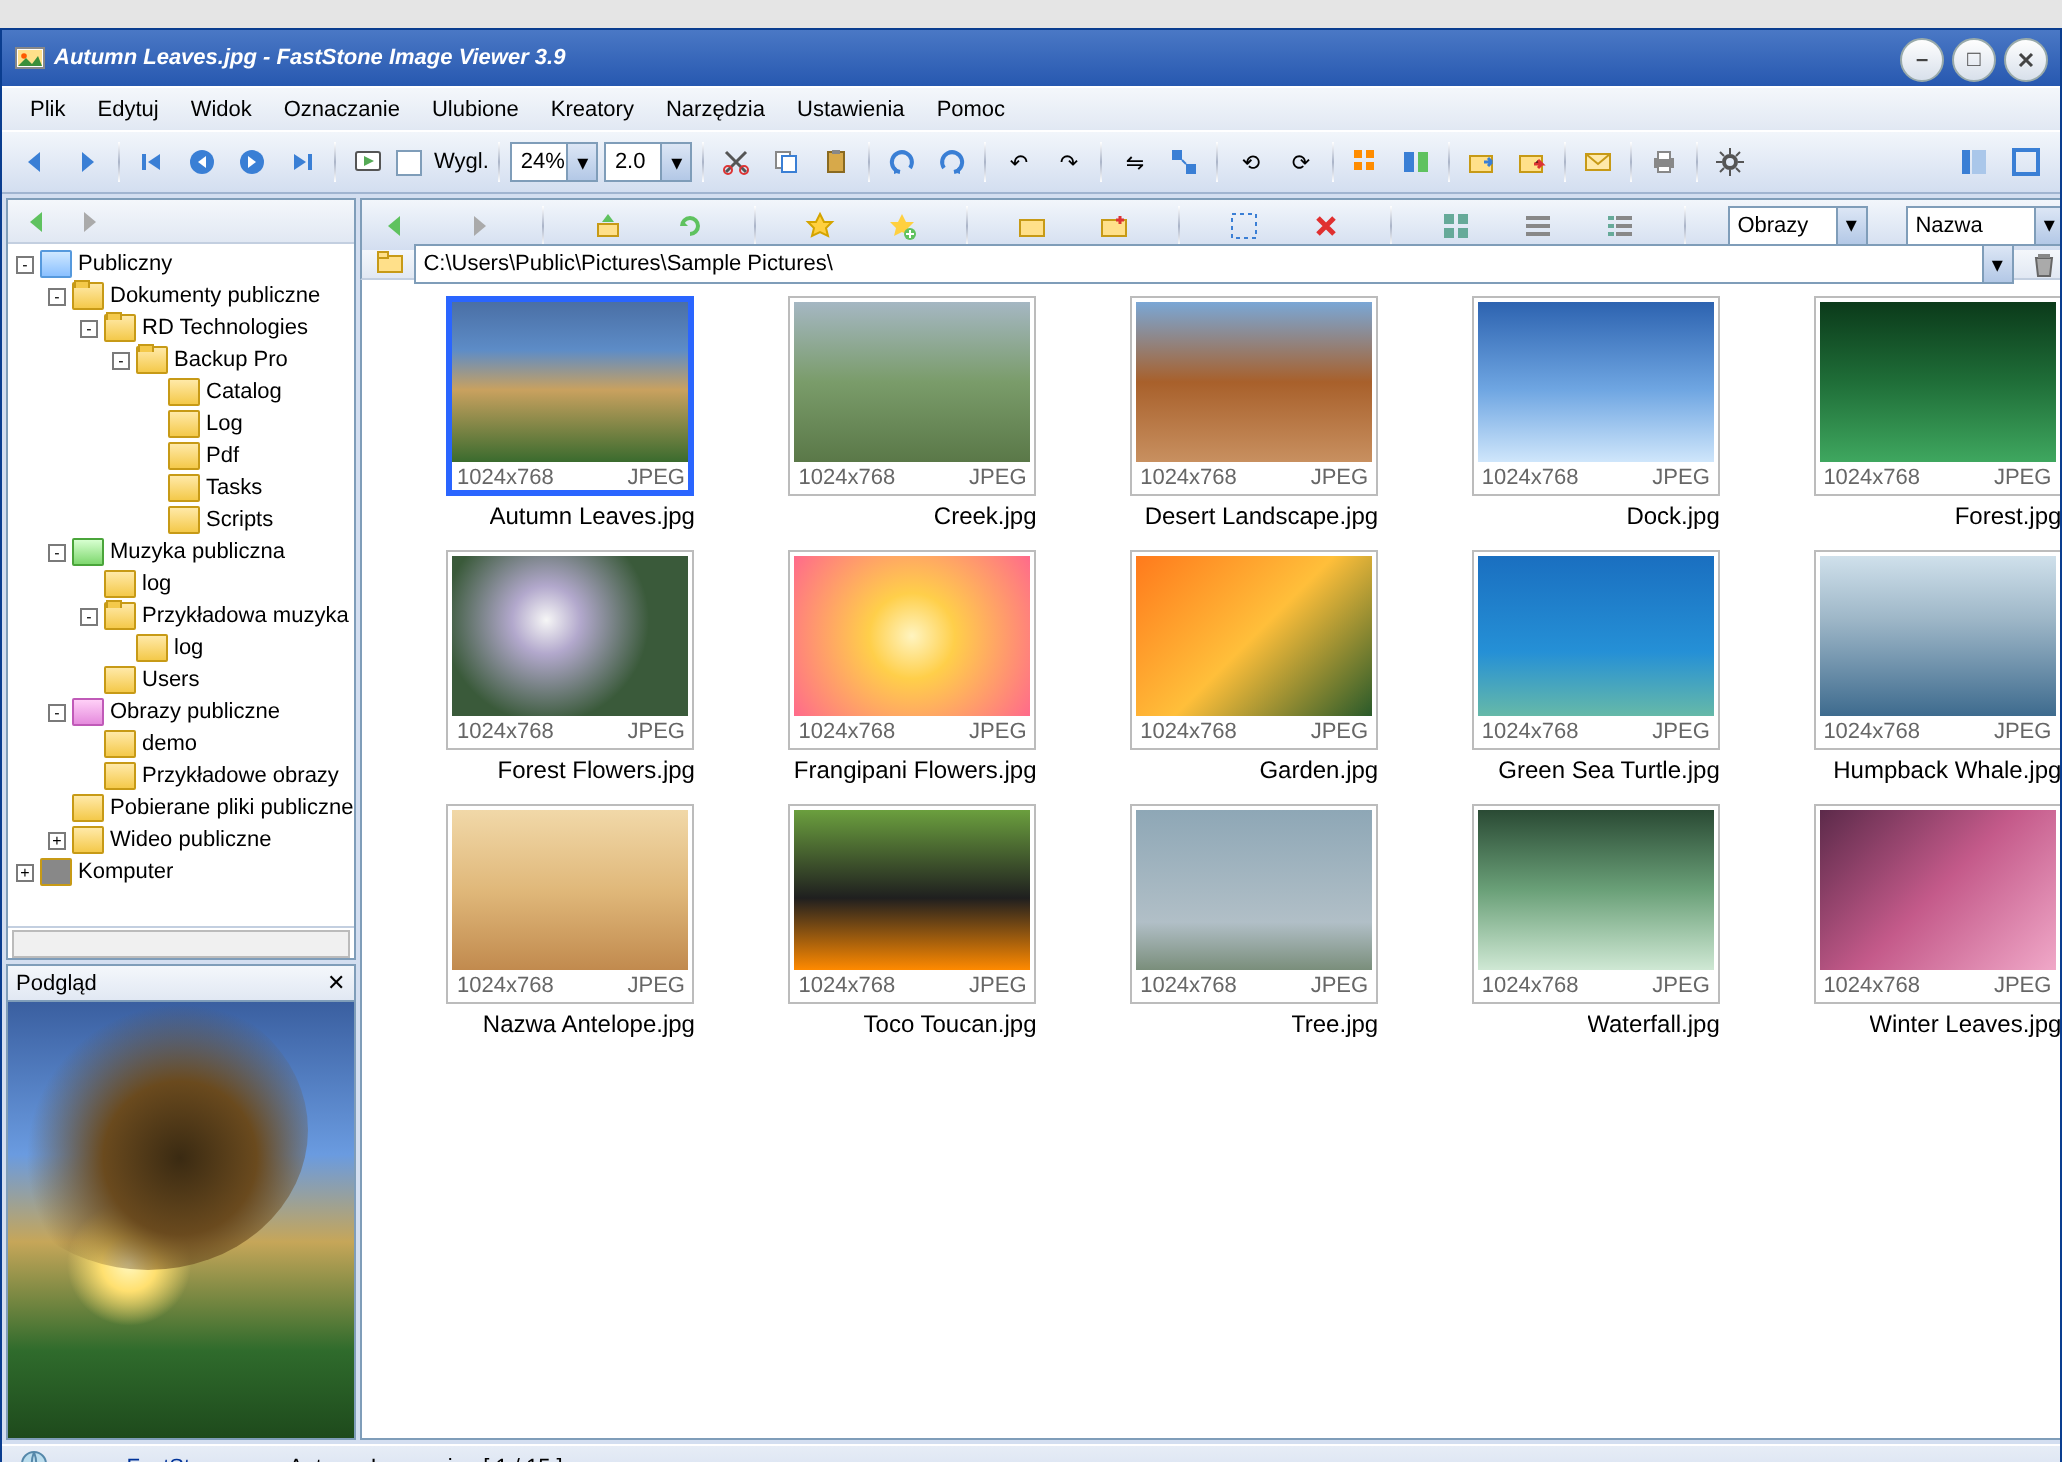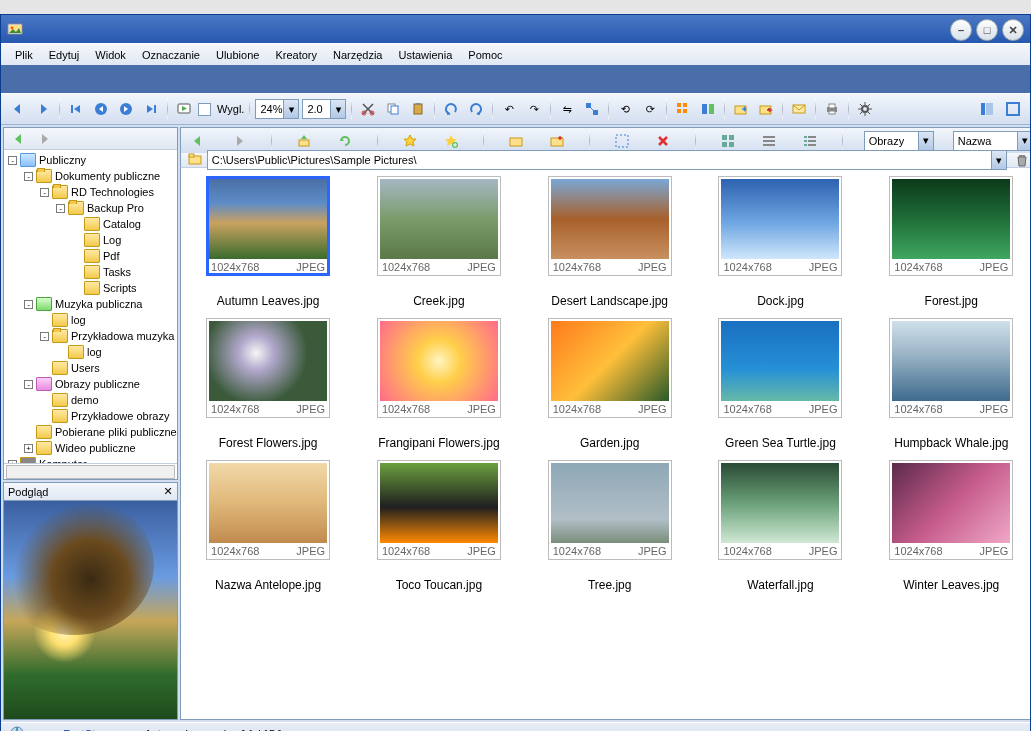--- a/index.html
+++ b/index.html
@@ -5,21 +5,21 @@
 * { margin:0; padding:0; box-sizing:border-box; font-family:Tahoma,Arial,sans-serif; font-size:11px; }
 body { background:#e5e5e5; }
 .outer-frame { position:relative; width:1031px; height:731px; background:#4a6ea9; border:1px solid #0a3d8f; display:flex; flex-direction:column; }
 .titlebar { display:flex; align-items:center; height:28px; background:linear-gradient(#4a78c5,#2758b0); color:#fff; padding:0 6px; }
 .titlebar .ico { width:16px; height:16px; margin-right:4px; display:inline-block; }
 .titlebar .txt { font-style:italic; font-weight:bold; }
 .win-ctrls { position:absolute; right:6px; top:4px; display:flex; gap:4px; }
 .win-btn { width:22px; height:22px; border-radius:50%; border:1px solid #9aa; background:linear-gradient(#fefefe,#d8e0eb); display:flex; align-items:center; justify-content:center; cursor:pointer; font-weight:bold; color:#444; }
 .menu-bar { height:22px; background:linear-gradient(#f4f7fb,#e1e8f3); display:flex; align-items:center; padding:0 6px; border-top:1px solid #fff; }
 .menu-bar .mitem { padding:2px 8px; cursor:pointer; }
-.toolbar { height:32px; background:linear-gradient(#f2f6fb,#d3def0); border-top:1px solid #fff; border-bottom:1px solid #a0b4d0; display:flex; align-items:center; gap:3px; padding:0 6px;margin-top:28px; }
+.toolbar { height:32px; background:linear-gradient(#f2f6fb,#d3def0); border-top:1px solid #fff; border-bottom:1px solid #a0b4d0; display:flex; align-items:center; gap:3px; padding:0 6px; }
 .tool-btn { width:22px; height:22px; display:flex; align-items:center; justify-content:center; cursor:pointer; border-radius:2px; }
 .tool-sep { width:1px; height:20px; background:linear-gradient(#fff,#aab4c8,#fff); margin:0 2px; }
 .combo { height:20px; border:1px solid #7f9db9; background:#fff; padding:0 16px 0 4px; display:inline-flex; align-items:center; position:relative; min-width:44px; }
 .combo .arrow { position:absolute; right:0; top:0; width:15px; height:18px; background:linear-gradient(#dce6f5,#b3c8e6); border-left:1px solid #7f9db9; display:flex;align-items:center;justify-content:center; }
 .chk { width:13px; height:13px; border:1px solid #7f9db9; background:#fff; margin-right:3px; display:inline-block; vertical-align:middle;}
 .toolbar .right-far { margin-left:auto; display:flex; gap:4px; }
 .body-row { flex:1; display:flex; overflow:hidden; padding:2px; gap:2px; background:#d3def0; }
 .left-col { width:288px; display:flex; flex-direction:column; gap:2px; }
 .panel { background:#fff; border:1px solid #7f9db9; display:flex; flex-direction:column; overflow:hidden; }
 .tree-panel { flex:1; min-height:0; }
@@ -37,21 +37,21 @@
 .tv .dot { background:#888 !important;}
 .preview-title { height:18px; background:linear-gradient(#f4f7fb,#e1e8f3); padding:0 4px; display:flex; align-items:center; justify-content:space-between; border:1px solid #7f9db9; border-bottom:none;text-align:right;}
 .preview { height:220px; display:flex; align-items:center; justify-content:center; background:#fff; }
 .preview-img { width:100%; height:100%; }
 .thumb-area { flex:1; display:flex; flex-direction:column; gap:0; }
 .thumb-toolbar { height:26px; background:linear-gradient(#f2f6fb,#d3def0); border:1px solid #7f9db9; border-bottom:none; display:flex; align-items:center; gap:19px; padding:0 6px; }
 .path-row { height:15px; background:linear-gradient(#f4f7fb,#e1e8f3); border:1px solid #7f9db9; border-top:none; border-bottom:1px solid #c3cfe0; display:flex; align-items:center; gap:4px; padding:0 6px; }
 .path-row .path-combo { flex:1; }
 .thumbs-scroll { flex:1; overflow:auto; background:#fff; border:1px solid #7f9db9; border-top:none; padding:8px; }
 .thumbs-grid { display:grid; grid-template-columns:repeat(5,1fr); gap:10px 12px; }
-.thumb { display:flex; flex-direction:column; align-items:center; gap:18px; }
+.thumb { display:flex; flex-direction:column; align-items:flex-end; gap:3px; }
 .thumb .frame { border:1px solid #bcbcbc; background:#fff; padding:2px; width:124px; }
 .thumb.selected .frame { border:3px solid #2a65ff; padding:0; }
 .thumb .pic { width:118px; height:80px; display:block; }
 .thumb .meta { display:flex; justify-content:space-between; font-size:10px; color:#666; padding:2px 2px 0; }
 .thumb .name { font-size:12px; text-align:center; max-width:130px; overflow:hidden; text-overflow:ellipsis; }
 .statusbar { height:22px; background:linear-gradient(#f2f6fb,#d3def0); border-top:1px solid #fff; display:flex; align-items:stretch; }
 .status-cell { border:1px solid #a0b4d0; border-top:none; padding:0 8px; display:flex; align-items:center; background:linear-gradient(#fff,#eef2f9); margin-right:2px; }
 .bottom-bar { height:22px; background:linear-gradient(#e7edf6,#d3def0); border-top:1px solid #fff; display:flex; align-items:center; padding:0 8px; gap:12px; }
 .ico-svg{width:16px;height:16px;display:inline-block;flex-shrink:0;}
 </style>
@@ -64,20 +64,21 @@
 
   <div class="titlebar">
     <span class="ico">
       <svg class="ico-svg" viewBox="0 0 16 16">
           <rect x="1" y="3" width="14" height="10" fill="#fff" stroke="#888"></rect>
           <rect x="2" y="4" width="12" height="8" fill="#ffe08a"></rect>
           <circle cx="5" cy="7" r="1.4" fill="#ff5a00"></circle>
           <path d="M2 12 L6 8 L9 11 L12 7 L14 12 Z" fill="#3a8f3a"></path>
         </svg>
     </span>
+    <span class="txt">Autumn Leaves.jpg  -  FastStone Image Viewer 3.9</span>
   </div>
   <div class="win-ctrls">
     <div class="win-btn">–</div>
     <div class="win-btn">□</div>
     <div class="win-btn">✕</div>
   </div>
 
   <div class="menu-bar" id="menu-bar">
       <span class="mitem">Plik</span>
       <span class="mitem">Edytuj</span>

